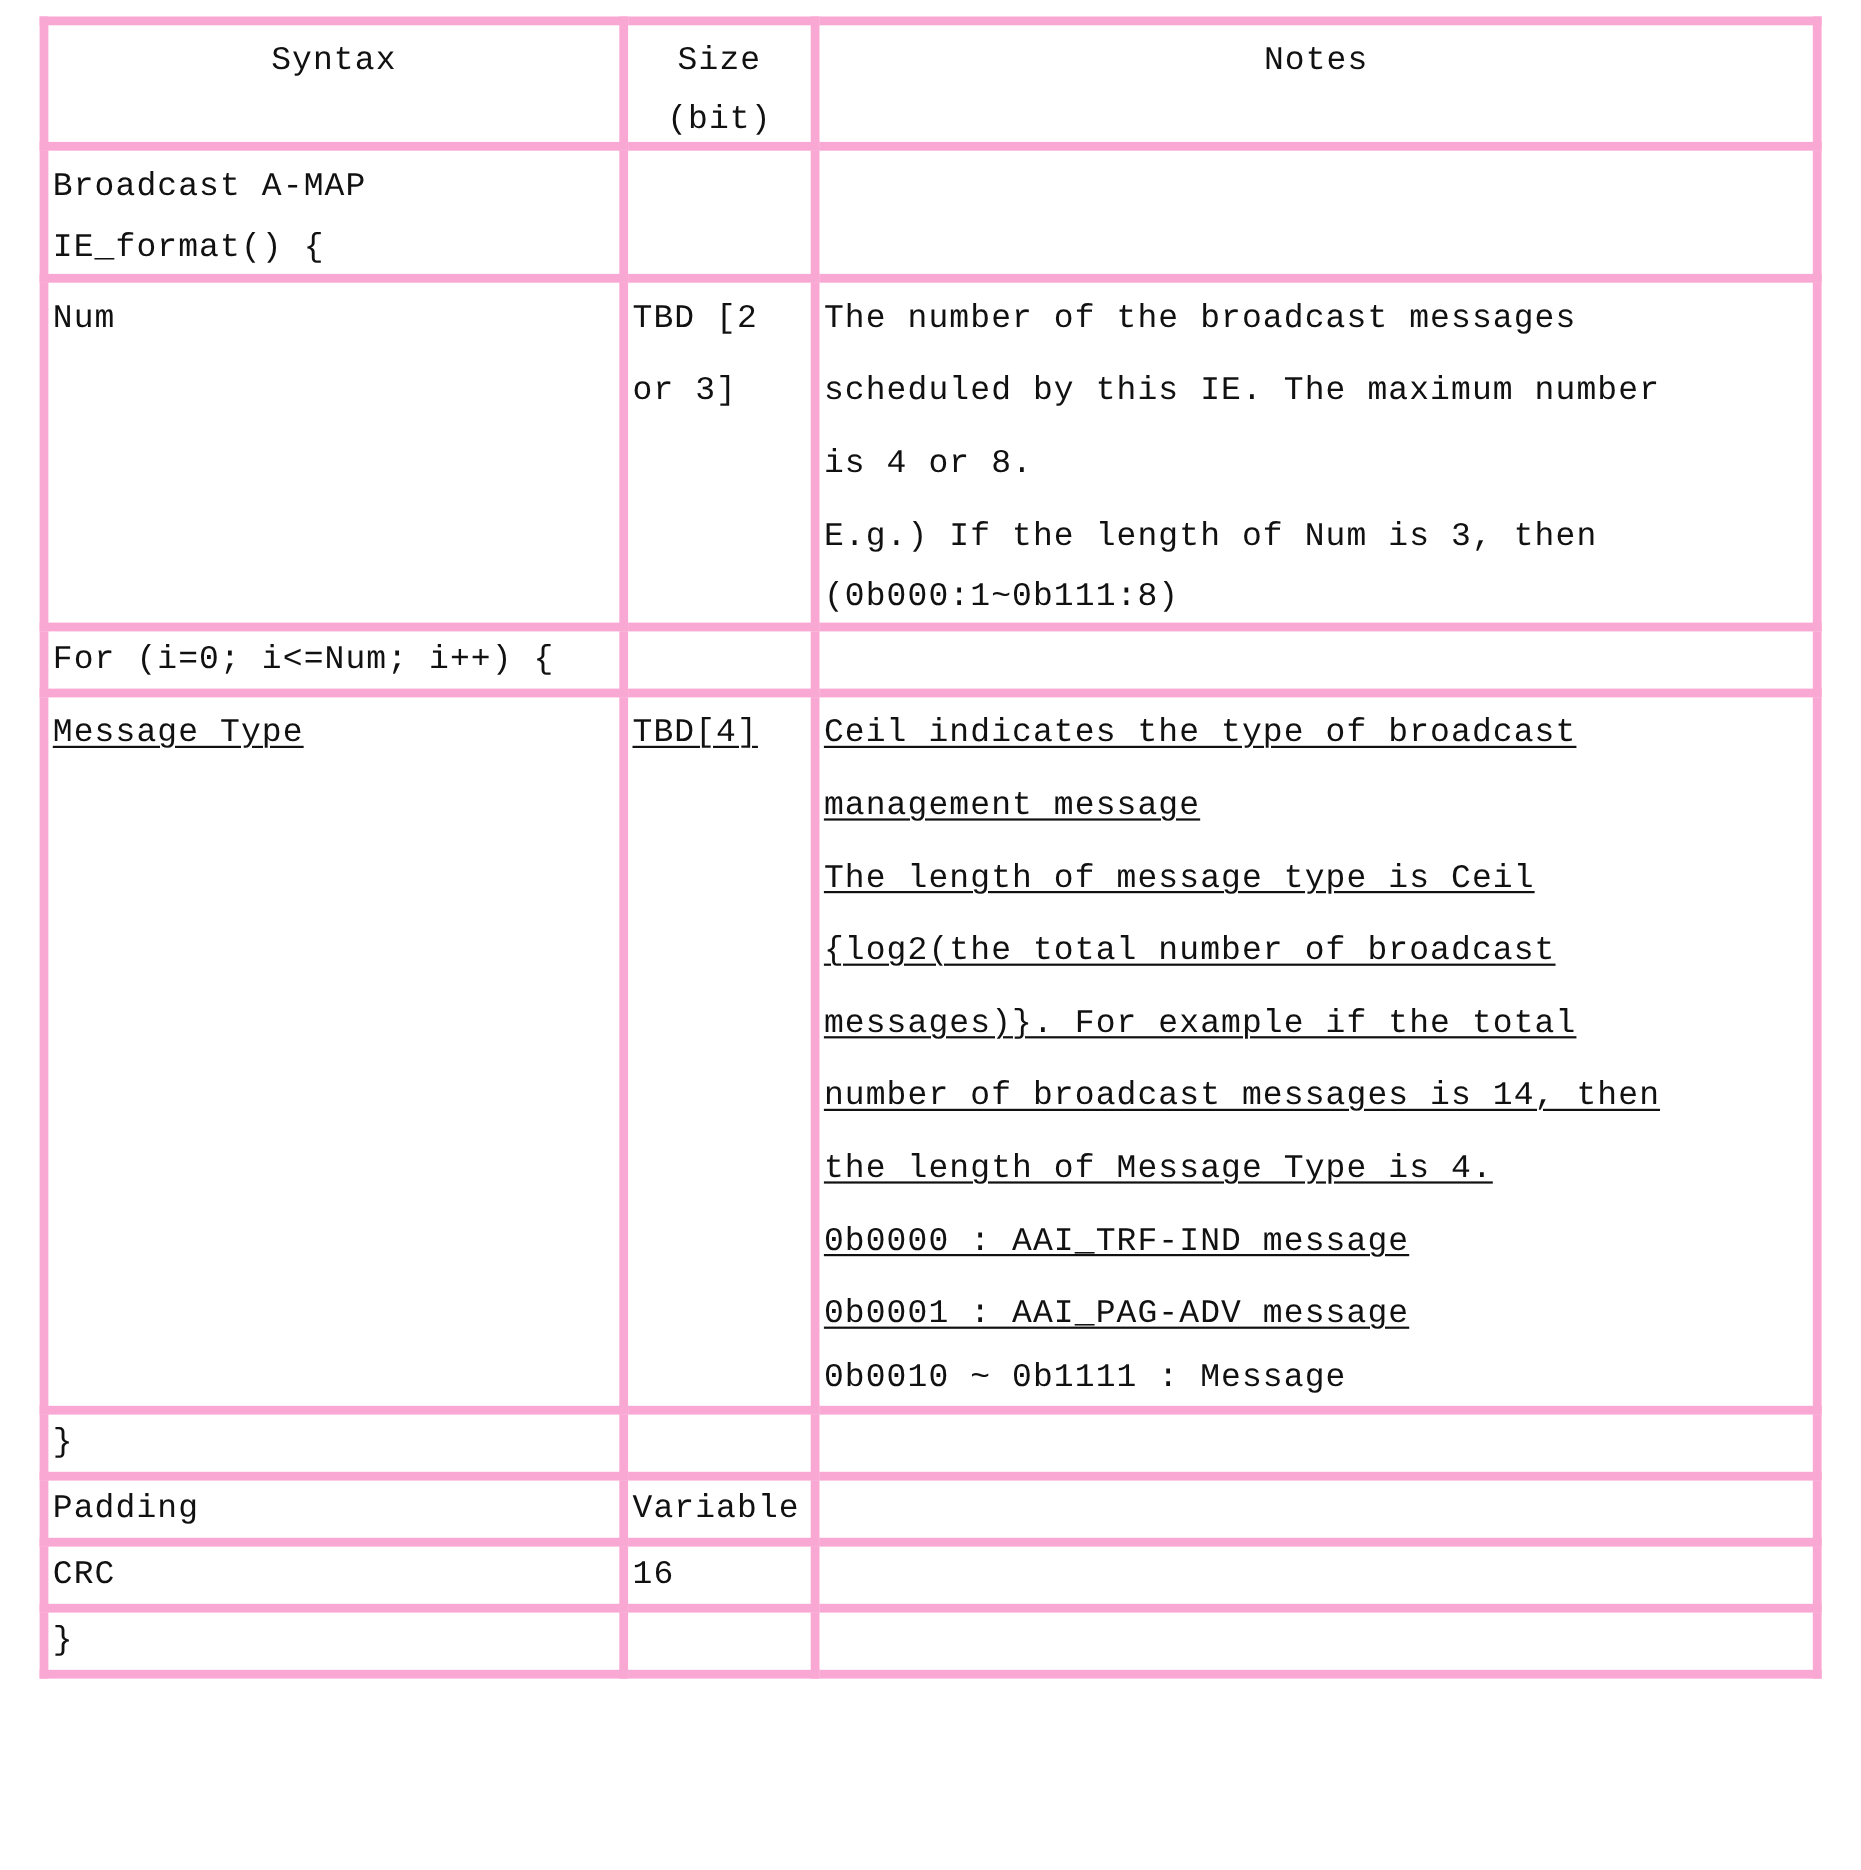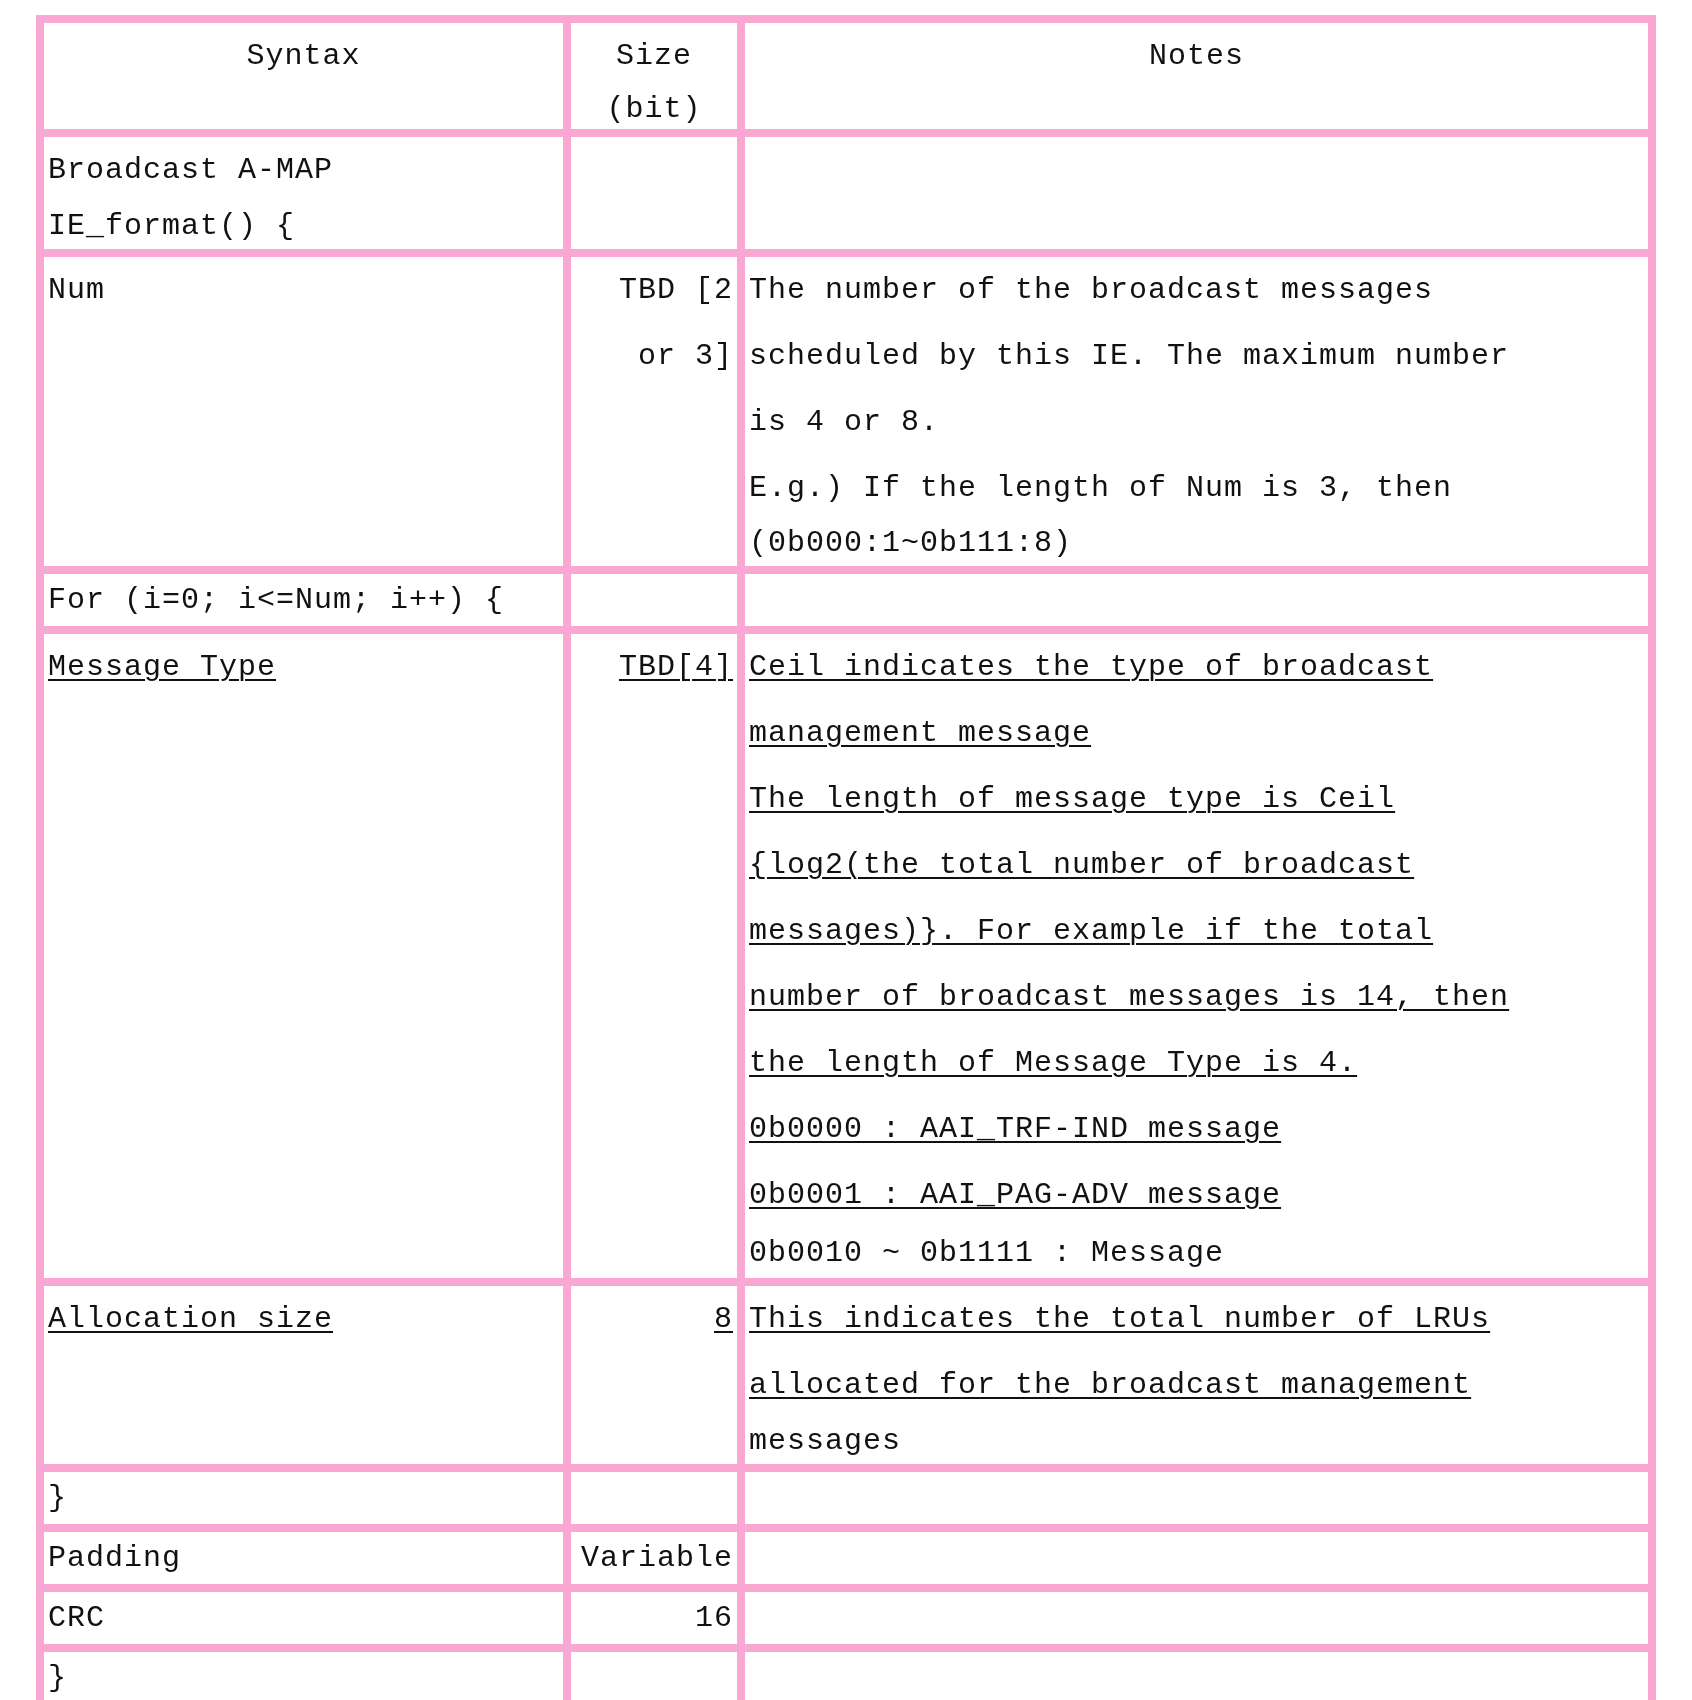--- a/index.html
+++ b/index.html
@@ -5,21 +5,21 @@
   html, body { margin:0; padding:0; background:#ffffff; }
   body { width:1692px; height:1700px; position:relative; overflow:hidden;
          font-family:"DejaVu Serif","Liberation Serif",serif; color:#111; }
   table { position:absolute; left:36px; top:15px; width:1620px;
           border-collapse:collapse; table-layout:fixed; }
   td, th { border:8px solid #f9a8d4; vertical-align:top; padding:0 4px;
            font-weight:normal; font-size:30px; line-height:66px;
            letter-spacing:1px; overflow:hidden;font-family:Liberation Mono, monospace; }
   th { text-align:center; }
   .c-syn { width:527px; }
-  .c-size { width:174px; text-align:right; }
+  .c-size { width:174px; text-align:left; }
   .c-notes { width:auto; }
   .line { display:block; white-space:nowrap; }
   .u { text-decoration:underline; text-decoration-thickness:2px; text-underline-offset:4px; }
   .h-hdr { height:112px; }
   .h-bcast { height:112px; }
   .h-num { height:311px;margin-left:32px; }
   .h-for { height:46px; }
   .h-msg { height:645px; }
   .h-alloc { height:181px; }
   .h-small { height:46px; }
@@ -96,33 +96,20 @@
       <span class="line u">{log2(the total number of broadcast</span>
       <span class="line u">messages)}. For example if the total</span>
       <span class="line u">number of broadcast messages is 14, then</span>
       <span class="line u">the length of Message Type is 4.</span>
       <span class="line u">0b0000 : AAI_TRF-IND message</span>
       <span class="line u">0b0001 : AAI_PAG-ADV message</span>
       <span class="line" style="line-height:50px">0b0010 ~ 0b1111 : Message</span>
     </td>
   </tr>
 
-  <tr class="h-alloc">
-    <td>
-      <span class="line u">Allocation size</span>
-    </td>
-    <td class="c-size">
-      <span class="line u">8</span>
-    </td>
-    <td>
-      <span class="line u">This indicates the total number of LRUs</span>
-      <span class="line u">allocated for the broadcast management</span>
-      <span class="line" style="line-height:46px">messages</span>
-    </td>
-  </tr>
 
   <tr class="h-small small">
     <td>
       <span class="line">}</span>
     </td>
     <td class="c-size"></td>
     <td></td>
   </tr>
 
   <tr class="h-small small">

